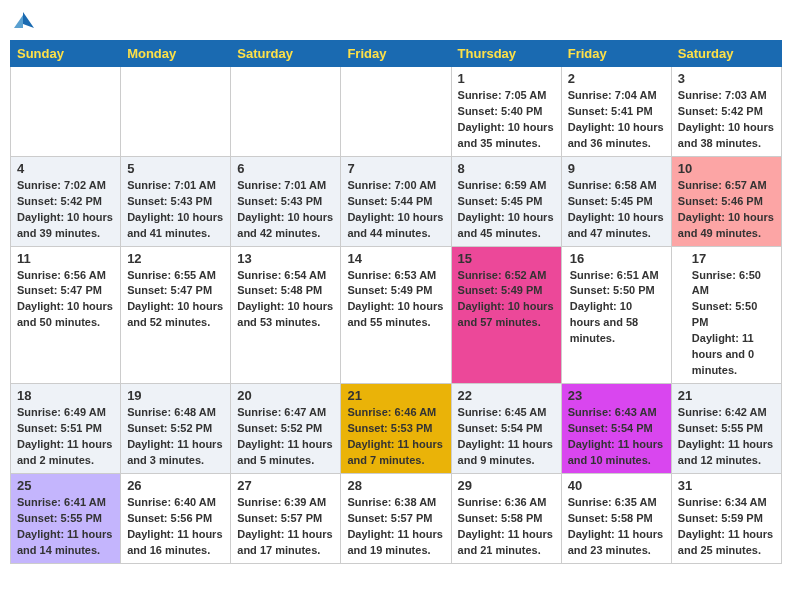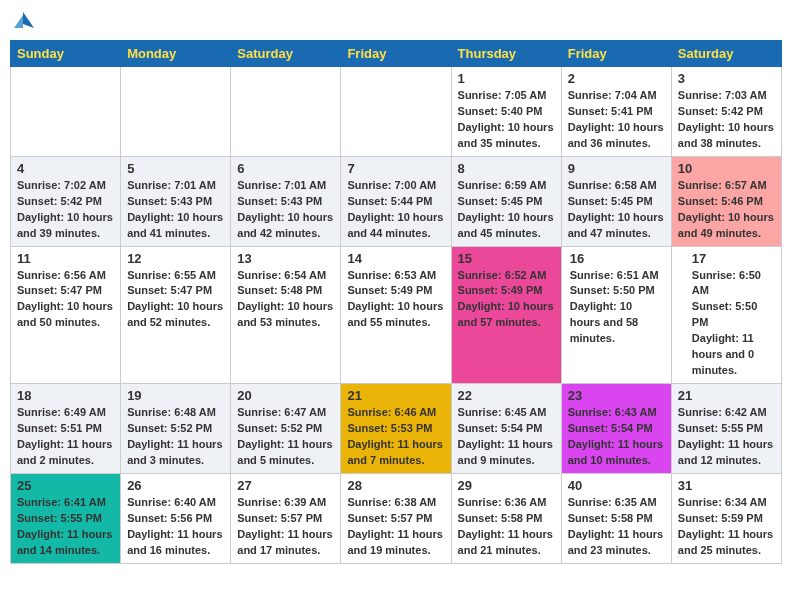--- a/index.html
+++ b/index.html
@@ -224,21 +224,21 @@
         <td style="background: #d946ef;">
           <span class="day-num">23</span>
           <div class="day-info">Sunrise: 6:43 AM<br>Sunset: 5:54 PM<br>Daylight: 11 hours and 10 minutes.</div>
         </td>
         <td style="background: rgb(238, 242, 247);">
           <span class="day-num">21</span>
           <div class="day-info">Sunrise: 6:42 AM<br>Sunset: 5:55 PM<br>Daylight: 11 hours and 12 minutes.</div>
         </td>
       </tr>
       <tr>
-        <td style="background: #14b8a6;">
+        <td style="background: #c4b5fd;">
           <span class="day-num">25</span>
           <div class="day-info">Sunrise: 6:41 AM<br>Sunset: 5:55 PM<br>Daylight: 11 hours and 14 minutes.</div>
         </td>
         <td style="background: rgb(255, 255, 255);">
           <span class="day-num">26</span>
           <div class="day-info">Sunrise: 6:40 AM<br>Sunset: 5:56 PM<br>Daylight: 11 hours and 16 minutes.</div>
         </td>
         <td style="background: rgb(255, 255, 255); margin-top: 43px;">
           <span class="day-num">27</span>
           <div class="day-info">Sunrise: 6:39 AM<br>Sunset: 5:57 PM<br>Daylight: 11 hours and 17 minutes.</div>

